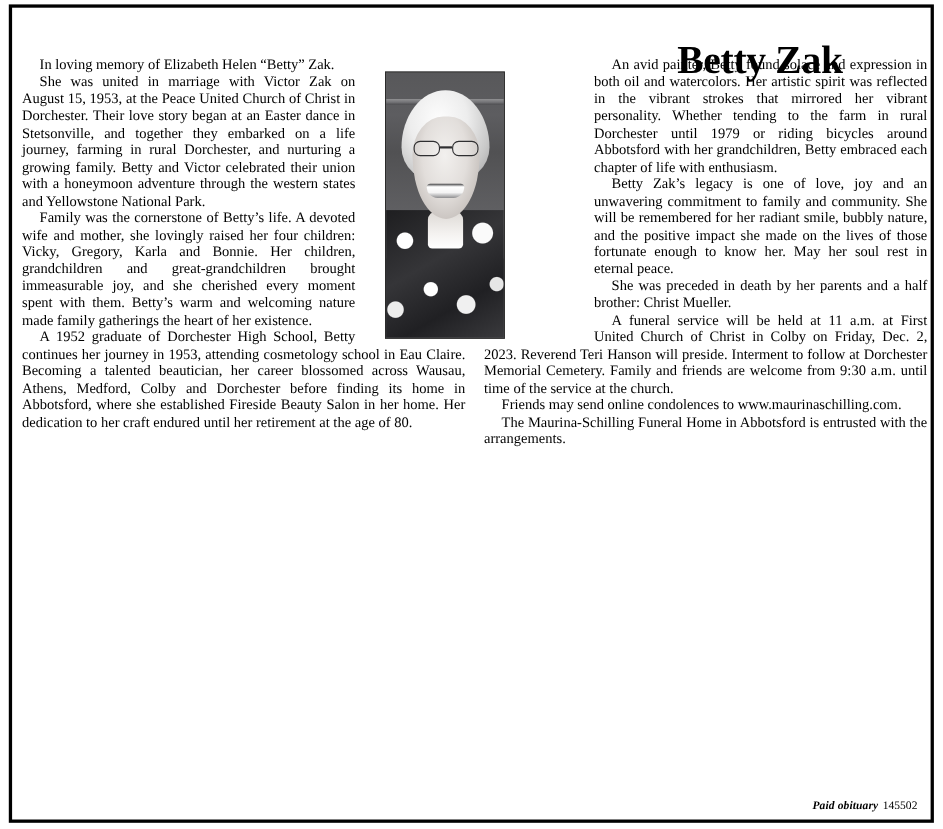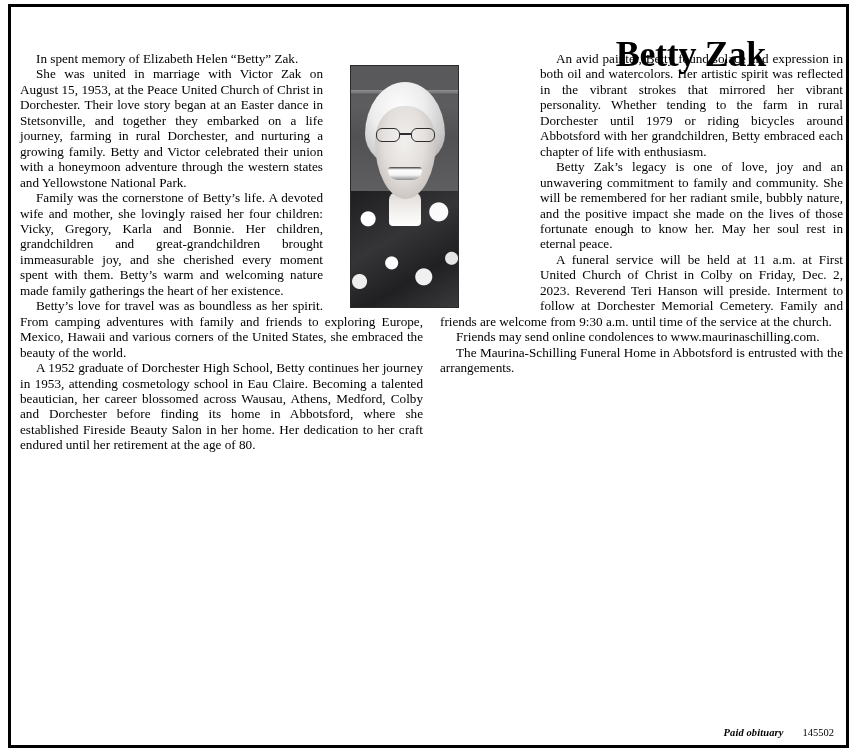--- a/index.html
+++ b/index.html
@@ -175,46 +175,46 @@
     white-space: nowrap;
   }
   #paid-obituary .label {
     font-style: italic;
     font-weight: bold;
     letter-spacing: .1px;
     margin-top: 29px;
   }
   #paid-obituary .number {
     font-style: normal;
-    margin-left: 19px;
+    margin-left: 4px;
   }
 </style>
 </head>
 <body>
 
 <div id="obituary-page">
   <div id="frame">
 
     <h1 id="page-title">Betty Zak</h1>
 
     <div id="columns">
 
       <div class="column" id="left-column">
         <div class="photo-float"></div>
-        <p>In spent memory of Elizabeth Helen “Betty” Zak.</p>
+        <p>In loving memory of Elizabeth Helen “Betty” Zak.</p>
         <p>She was united in marriage with Victor Zak on August 15, 1953, at the Peace United Church of Christ in Dorchester. Their love story began at an Easter dance in Stetsonville, and together they embarked on a life journey, farming in rural Dorchester, and nurturing a growing family. Betty and Victor celebrated their union with a honeymoon adventure through the western states and Yellowstone National Park.</p>
         <p>Family was the cornerstone of Betty’s life. A devoted wife and mother, she lovingly raised her four children: Vicky, Gregory, Karla and Bonnie. Her children, grandchildren and great-grandchildren brought immeasurable joy, and she cherished every moment spent with them. Betty’s warm and welcoming nature made family gatherings the heart of her existence.</p>
-        <p>Betty’s love for travel was as boundless as her spirit. From camping adventures with family and friends to exploring Europe, Mexico, Hawaii and various corners of the United States, she embraced the beauty of the world.</p>
         <p>A 1952 graduate of Dorchester High School, Betty continues her journey in 1953, attending cosmetology school in Eau Claire. Becoming a talented beautician, her career blossomed across Wausau, Athens, Medford, Colby and Dorchester before finding its home in Abbotsford, where she established Fireside Beauty Salon in her home. Her dedication to her craft endured until her retirement at the age of 80.</p>
       </div>
 
       <div class="column" id="right-column">
         <div class="photo-float"></div>
         <p>An avid painter, Betty found solace and expression in both oil and watercolors. Her artistic spirit was reflected in the vibrant strokes that mirrored her vibrant personality. Whether tending to the farm in rural Dorchester until 1979 or riding bicycles around Abbotsford with her grandchildren, Betty embraced each chapter of life with enthusiasm.</p>
         <p>Betty Zak’s legacy is one of love, joy and an unwavering commitment to family and community. She will be remembered for her radiant smile, bubbly nature, and the positive impact she made on the lives of those fortunate enough to know her. May her soul rest in eternal peace.</p>
+        <p>She was preceded in death by her parents and a half brother: Christ Mueller.</p>
         <p>A funeral service will be held at 11 a.m. at First United Church of Christ in Colby on Friday, Dec. 2, 2023. Reverend Teri Hanson will preside. Interment to follow at Dorchester Memorial Cemetery. Family and friends are welcome from 9:30 a.m. until time of the service at the church.</p>
         <p>Friends may send online condolences to www.maurinaschilling.com.</p>
         <p>The Maurina-Schilling Funeral Home in Abbotsford is entrusted with the arrangements.</p>
       </div>
 
     </div>
 
     <div id="portrait-photo" title="Black and white portrait photograph of Betty Zak, an elderly woman with short white hair wearing glasses and a patterned blouse, smiling">
       <div class="ph-bg"></div>
       <div class="ph-wallline"></div>

